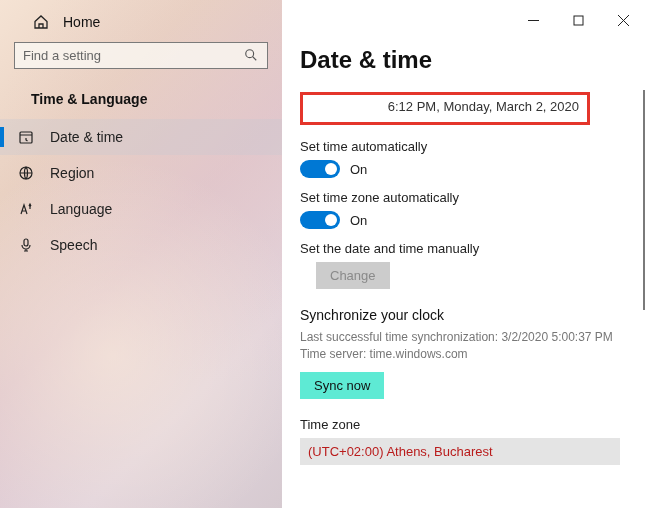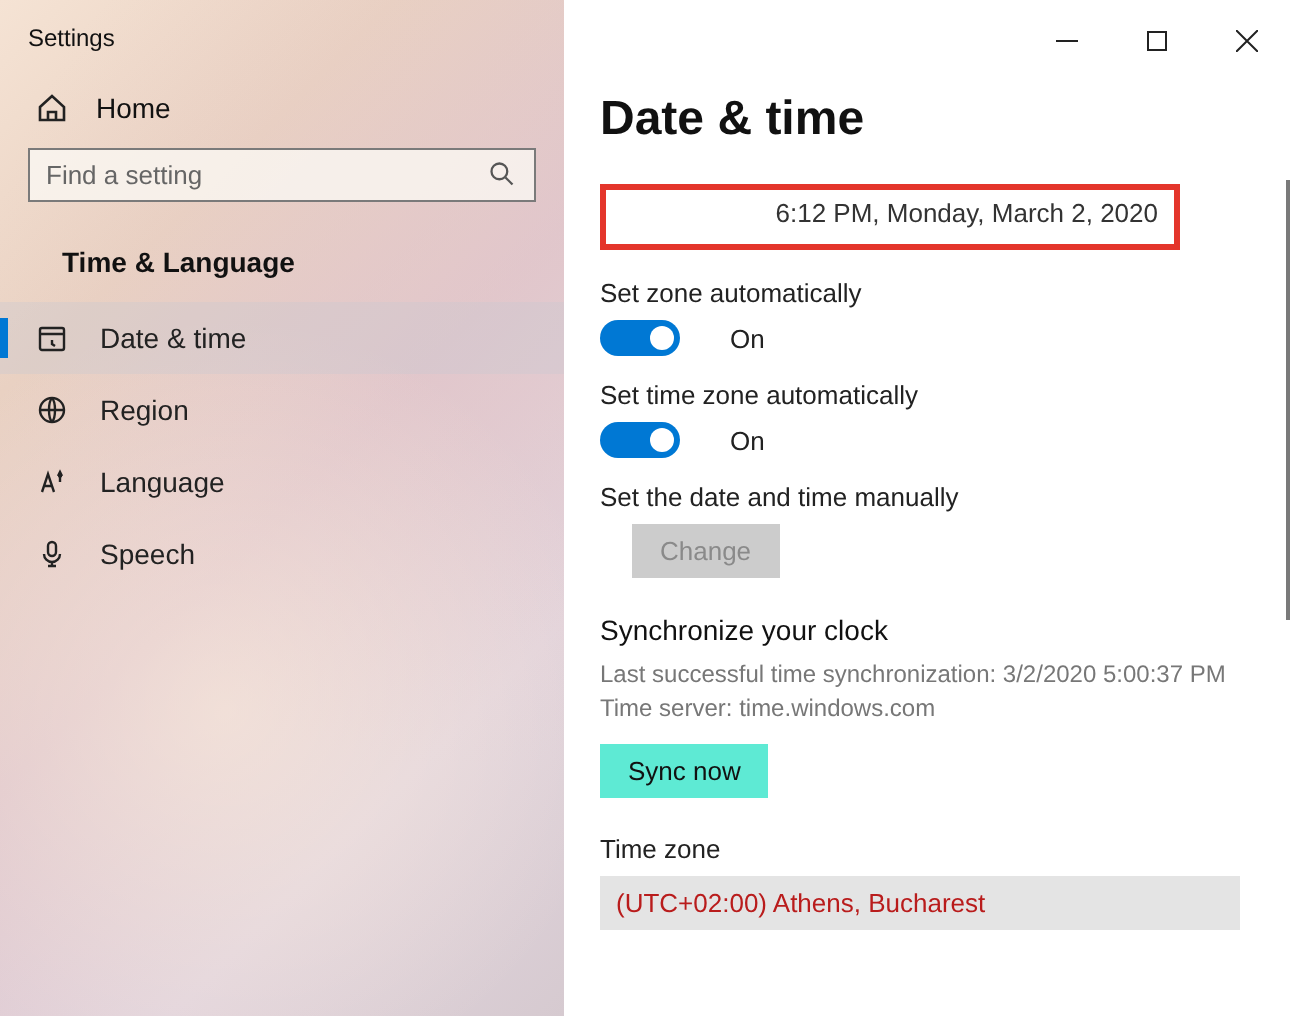--- a/index.html
+++ b/index.html
@@ -16,21 +16,21 @@
   }
   .sidebar::before {
     content:"";
     position:absolute; inset:0;
     background: radial-gradient(circle at 40% 70%, rgba(255,240,220,0.55) 0%, transparent 50%),
                 radial-gradient(circle at 80% 30%, rgba(230,200,200,0.4) 0%, transparent 55%);
     pointer-events:none;
   }
   .app-title { font-size: 12px; font-weight: 400; color: #111; padding: 4px 0 14px 14px; position: relative; }
   
-  .home-row { display:flex; align-items:center; gap:14px; padding: 6px 18px 12px 18px; position:relative; }
+  .home-row { display:flex; align-items:center; gap:14px; padding: 6px 18px 12px 33px; position:relative; }
   .home-row .icon { width:16px; height:16px; color:#222; }
   .home-label { font-size:14px; color:#111; }
   
   .search-wrap { padding: 0 14px 16px 14px; position:relative; }
   .search {
     width: 100%; border:1px solid #7a7a7a; background:rgba(250,247,243,0.8);
     padding: 5px 28px 5px 8px; font-size:13px; color:#555;
   }
   .search::placeholder { color:#666; }
   .search-icon { position:absolute; right:24px; top:6px; width:14px; height:14px; color:#555; }
@@ -56,21 +56,21 @@
   
   .content { padding: 0 18px 0 18px; }
   h1 { font-size:24px; font-weight:600; color:#111; margin: 12px 0 18px 0; }
   
   .highlight-box { border:3px solid #e4352b; padding: 4px 8px 8px 6px; margin-bottom: 14px; display:inline-block; min-width:290px;}
   .section-heading { font-size:17px; font-weight:600; color:#111; margin-bottom: 8px; }
   .datetime-readout { font-size:13px; color:#333;text-align:right; }
   
   .setting { margin-bottom: 12px; }
   .setting-label { font-size:13px; color:#222; margin-bottom: 6px; }
-  .toggle-row { display:flex; align-items:center; gap:25px; }
+  .toggle-row { display:flex; align-items:center; gap:10px; }
   .toggle {
     width:40px; height:18px; border-radius:10px; background:#0078d4; position:relative;
   }
   .toggle::after {
     content:""; position:absolute; right:3px; top:3px; width:12px; height:12px; border-radius:50%; background:#fff;
   }
   .toggle-state { font-size:13px; color:#222; }
   
   .btn {
     background:#ccc; border:none; font-size:13px; padding:6px 14px; color:#555;
@@ -87,21 +87,20 @@
   .tz-select { background:#e4e4e4; padding:6px 8px; font-size:13px; color:#b91c1c; width: 320px; }
   
   .scroll-indicator { position:absolute; right:3px; top:90px; width:2px; height:220px; background:#7a7a7a; }
 </style>
 </head>
 <body>
 
 <div class="window">
 
   <div class="sidebar">
-    <div class="app-title">Settings</div>
 
     <div class="home-row">
       <span class="icon">
         <svg viewBox="0 0 16 16" fill="none" stroke="currentColor" stroke-width="1.3">
             <path d="M2 7.5 8 2l6 5.5V14H2zM6 14v-4h4v4"></path>
           </svg>
       </span>
       <span class="home-label">Home</span>
     </div>
 
@@ -176,21 +175,21 @@
     </div>
 
     <div class="content">
       <h1>Date &amp; time</h1>
       
       <div class="highlight-box">
         <div class="datetime-readout">6:12 PM, Monday, March 2, 2020</div>
       </div>
       
       <div class="setting">
-        <div class="setting-label">Set zone automatically</div>
+        <div class="setting-label">Set time automatically</div>
         <div class="toggle-row">
           <div class="toggle"></div>
           <span class="toggle-state">On</span>
         </div>
       </div>
       
       <div class="setting">
         <div class="setting-label">Set time zone automatically</div>
         <div class="toggle-row">
           <div class="toggle"></div>

